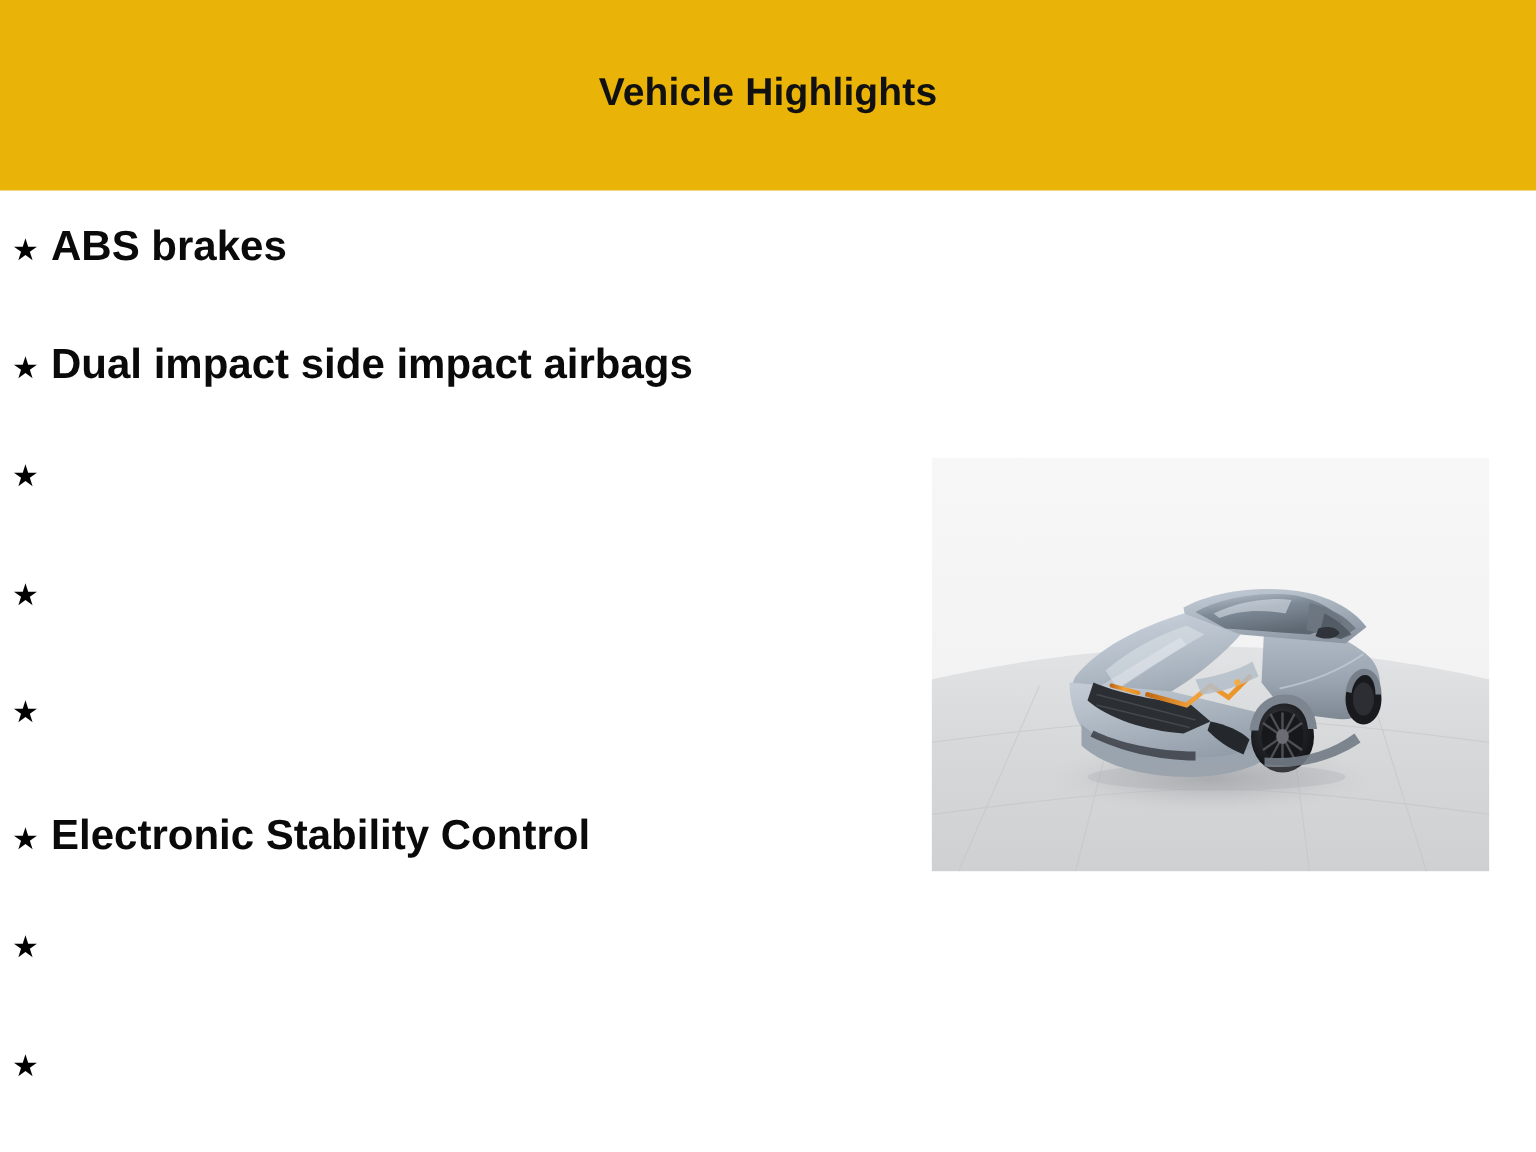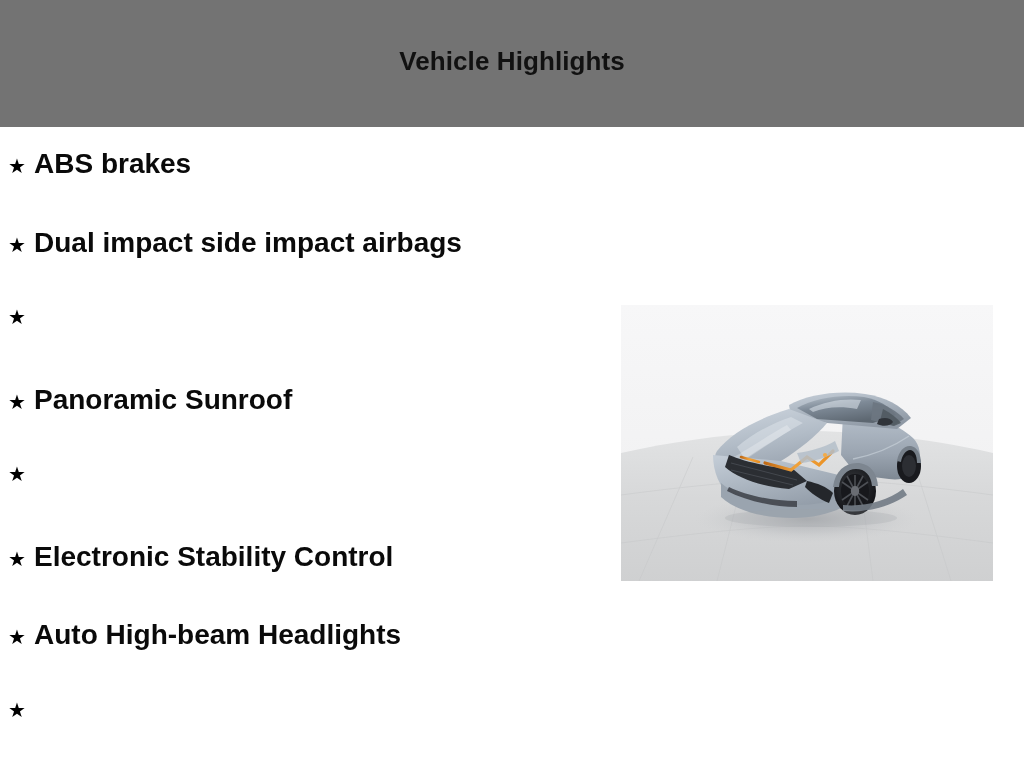--- a/index.html
+++ b/index.html
@@ -19,21 +19,21 @@
     background: #ffffff;
   }
 
   
   #header-banner {
     position: absolute;
     left: 0;
     top: 0;
     width: 1024px;
     height: 127px;
-    background: #737373;
+    background: #eab308;
     display: flex;
     align-items: center;
     justify-content: center;
   }
 
   #page-title {
     font-family: "Liberation Sans", sans-serif;
     font-size: 26px;
     font-weight: bold;
     color: #111111;
@@ -114,32 +114,30 @@
     </li>
     <li class="highlight-item">
       <span class="bullet-star">★</span>
       <span class="highlight-label">Dual impact side impact airbags</span>
     </li>
     <li class="highlight-item">
       <span class="bullet-star">★</span>
     </li>
     <li class="highlight-item">
       <span class="bullet-star">★</span>
-      <span class="highlight-label">Panoramic Sunroof</span>
     </li>
     <li class="highlight-item">
       <span class="bullet-star">★</span>
     </li>
     <li class="highlight-item">
       <span class="bullet-star">★</span>
       <span class="highlight-label">Electronic Stability Control</span>
     </li>
     <li class="highlight-item">
       <span class="bullet-star">★</span>
-      <span class="highlight-label">Auto High-beam Headlights</span>
     </li>
     <li class="highlight-item">
       <span class="bullet-star">★</span>
     </li>
   </ul>
 
   <div id="vehicle-photo">
     <svg viewBox="0 0 372 276" xmlns="http://www.w3.org/2000/svg">
       <defs>
         <linearGradient id="backdropGrad" x1="0" y1="0" x2="0" y2="1">

